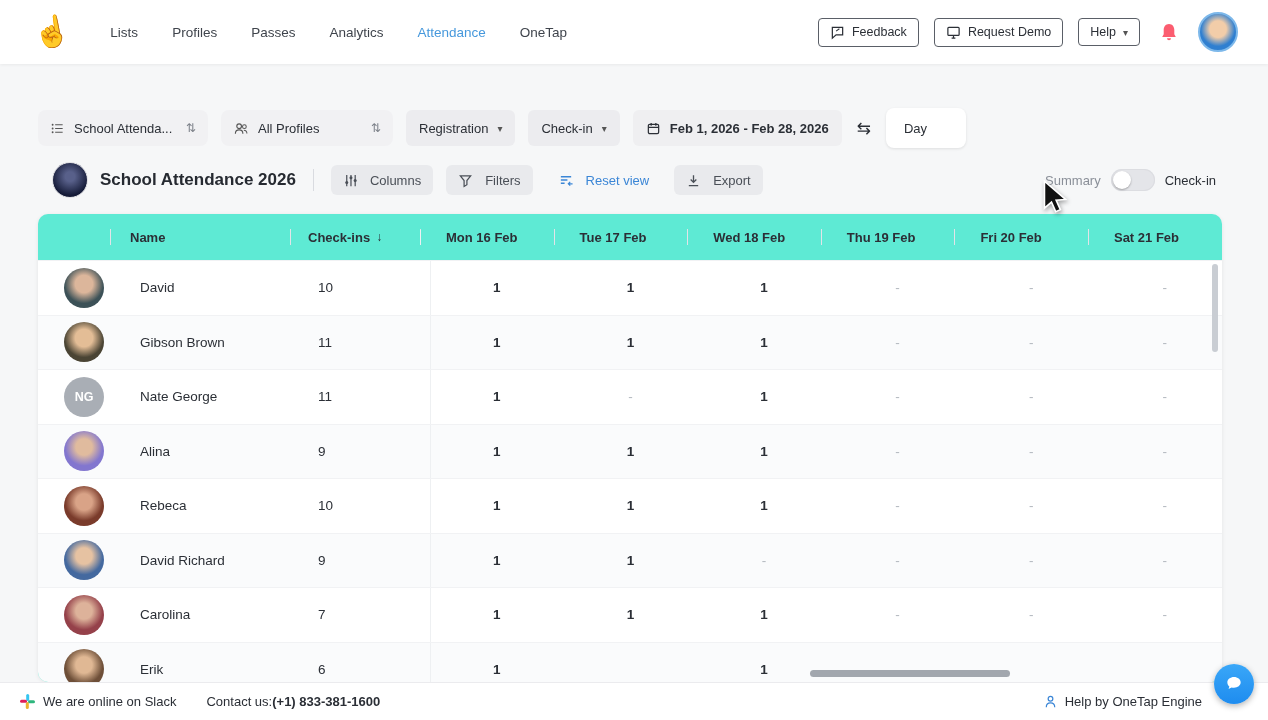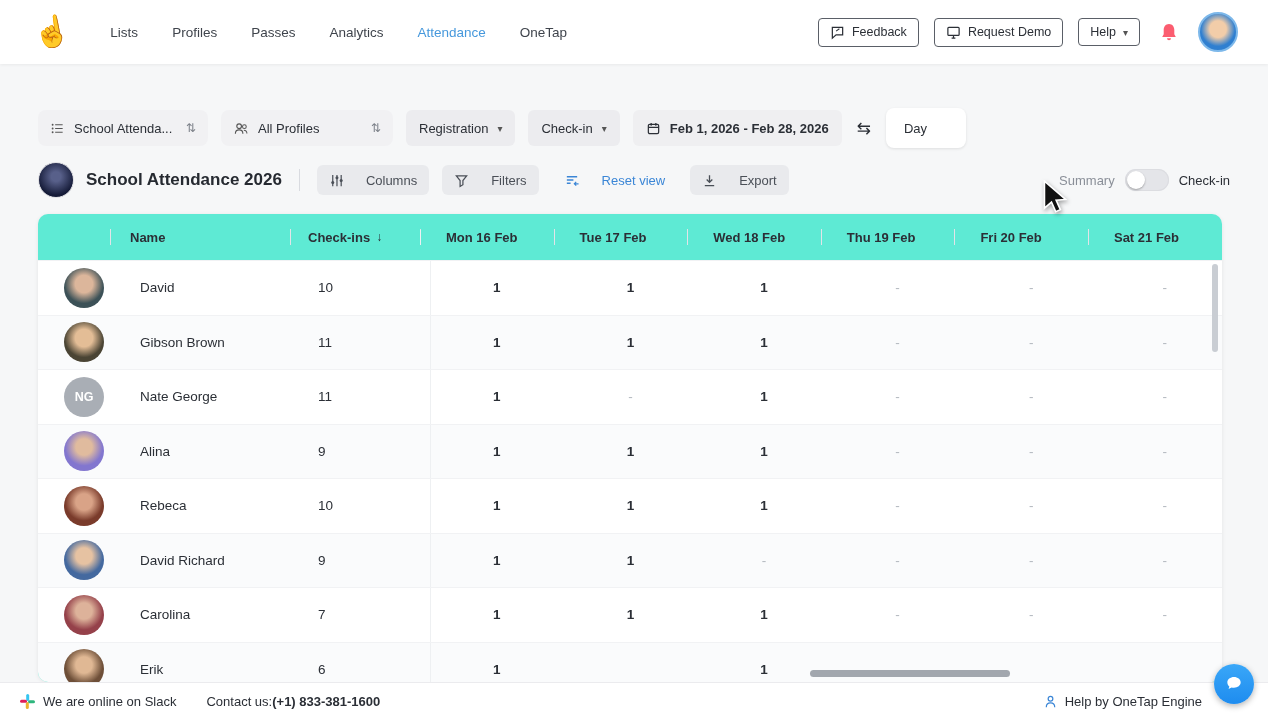--- a/index.html
+++ b/index.html
@@ -66,31 +66,31 @@
     font-weight:bold; color:#2b2f36; cursor:pointer; white-space:nowrap;
   }
   .swap{ font-size:17px; color:#2b2f36; cursor:pointer; padding:0 2px; }
   .day-card{
     height:40px; background:#fff; border-radius:8px; box-shadow:0 1px 3px rgba(0,0,0,.1);
     display:flex; align-items:center; padding:0 18px; font-size:13px; color:#2b2f36;
     min-width:80px; cursor:pointer;
   }
 
   
-  .toolbar{ display:flex; align-items:center; padding:0 38px; margin-top:14px; height:36px; }
+  .toolbar{ display:flex; align-items:center; padding:0 52px; margin-top:14px; height:36px; }
   .school-logo{
     width:36px; height:36px; border-radius:50%; flex:none;
     background:radial-gradient(circle at 50% 40%, #58608a 0 18%, #151b38 70%);
     border:1px solid #e0e0e4; margin-right:12px;
   }
   .page-title{ font-size:17px; font-weight:bold; color:#262a31; white-space:nowrap; }
   .tb-divider{ width:1px; height:22px; background:#d9dbe0; margin:0 17px; }
   .chip{
     height:30px; background:#e9eaed; border-radius:6px; display:flex; align-items:center;
-    gap:22px; padding:0 12px; font-size:13px; color:#4a4f57; margin-right:13px; cursor:pointer; white-space:nowrap;
+    gap:12px; padding:0 12px; font-size:13px; color:#4a4f57; margin-right:13px; cursor:pointer; white-space:nowrap;
   }
   .chip.reset{ background:transparent; color:#3b86d6; }
   .toggle-group{ margin-left:auto; display:flex; align-items:center; gap:10px; font-size:13px; }
   .toggle-label-l{ color:#8a8f98; }
   .toggle-label-r{ color:#2b2f36; }
   .switch{
     width:44px; height:22px; background:#e4e5e9; border-radius:11px; position:relative;
     box-shadow:inset 0 0 0 1px #dcdde1; cursor:pointer;
   }
   .knob{

